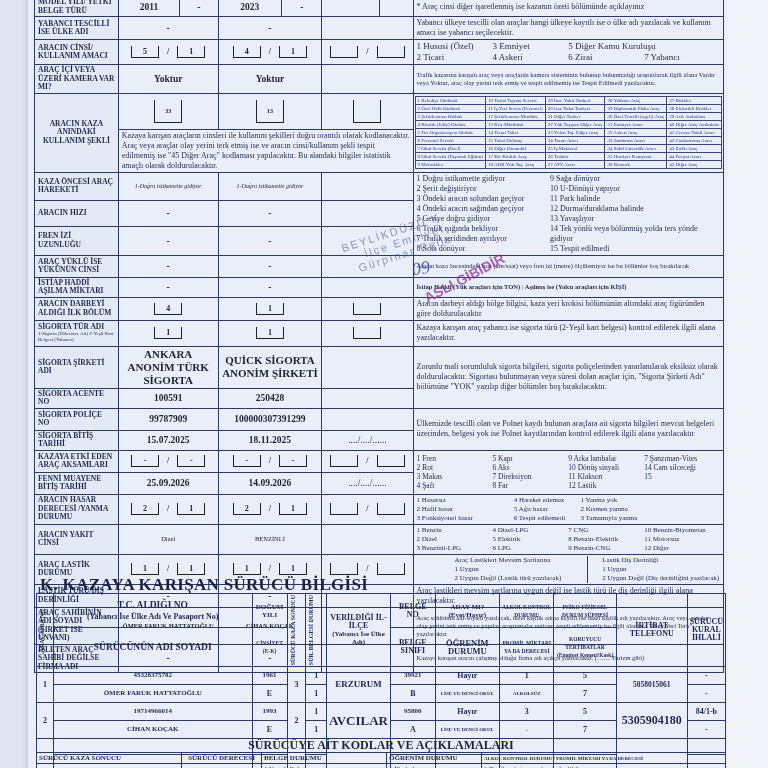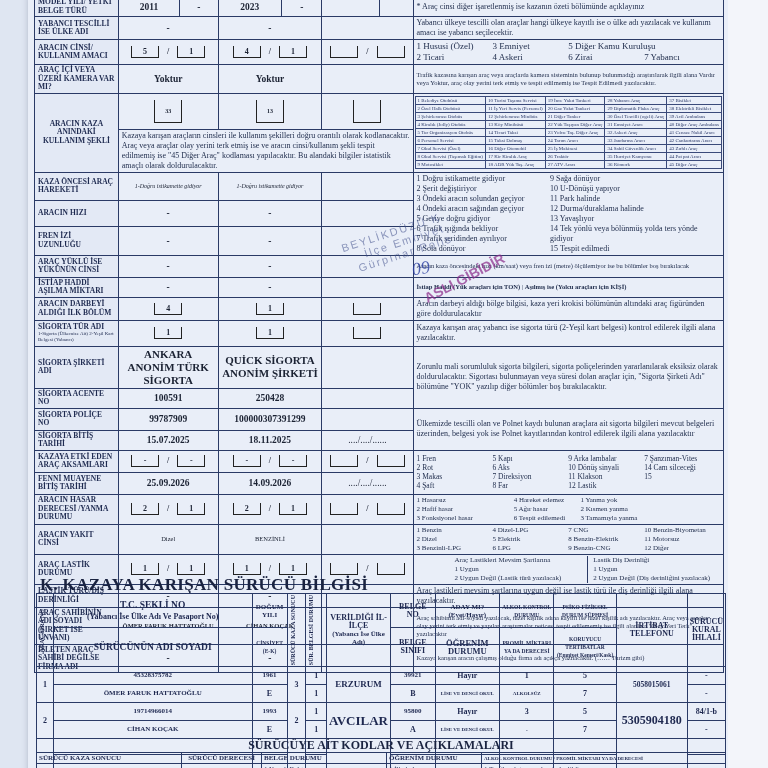--- a/index.html
+++ b/index.html
@@ -397,21 +397,21 @@
     <td class="v" colspan="2"><span class="bx">1</span><span class="sl">/</span><span class="bx">1</span></td>
     <td class="v" colspan="2"><span class="bx">1</span><span class="sl">/</span><span class="bx">1</span></td>
     <td class="v" colspan="2"><span class="bx"></span><span class="sl">/</span><span class="bx"></span></td>
     <td class="info">
       <div class="cols2" style="font-size:7px;line-height:9px">
         <div>
               <div>Araç Lastikleri Mevsim Şartlarına</div>
               <div>1 Uygun</div>
               <div>2 Uygun Değil (Lastik türü yazılacak)</div>
             </div>
-        <div style="border-left:1px solid #2a3a66;padding-left:5px">
+        <div style="border-left:1px solid #2a3a66;padding-left:14px">
               <div>Lastik Diş Derinliği</div>
               <div>1 Uygun</div>
               <div>2 Uygun Değil (Diş derinliğini yazılacak)</div>
             </div>
       </div>
     </td>
   </tr>
   <tr style="height:20px">
     <td class="lbl">LASTİK TÜRÜ/DİŞ DERİNLİĞİ</td>
     <td class="v" colspan="2">-</td>
@@ -446,21 +446,21 @@
 
 <div class="section-title">K. KAZAYA KARIŞAN SÜRÜCÜ BİLGİSİ</div>
 
 <table class="lower">
   <tbody>
       <tr style="height:26px">
     <td rowspan="2" style="width:12px">
           <div class="vert">ARAÇ SIRA NO</div>
         </td>
     <td class="hb" style="width:198px">
-      <div>T.C. ŞEKLİ NO</div>
+      <div>T.C. ALDIĞI NO</div>
       <div style="font-size:8px">(Yabancı İse Ülke Adı Ve Pasaport No)</div>
     </td>
     <td class="h" style="width:30px">DOĞUM YILI</td>
     <td rowspan="2" style="width:14px">
           <div class="vert">SÜRÜCÜ KAZA SONUCU</div>
         </td>
     <td rowspan="2" style="width:16px">
           <div class="vert">SÜR. BELGESİ DURUMU</div>
         </td>
     <td rowspan="2" class="h" style="width:50px;font-size:8px">

